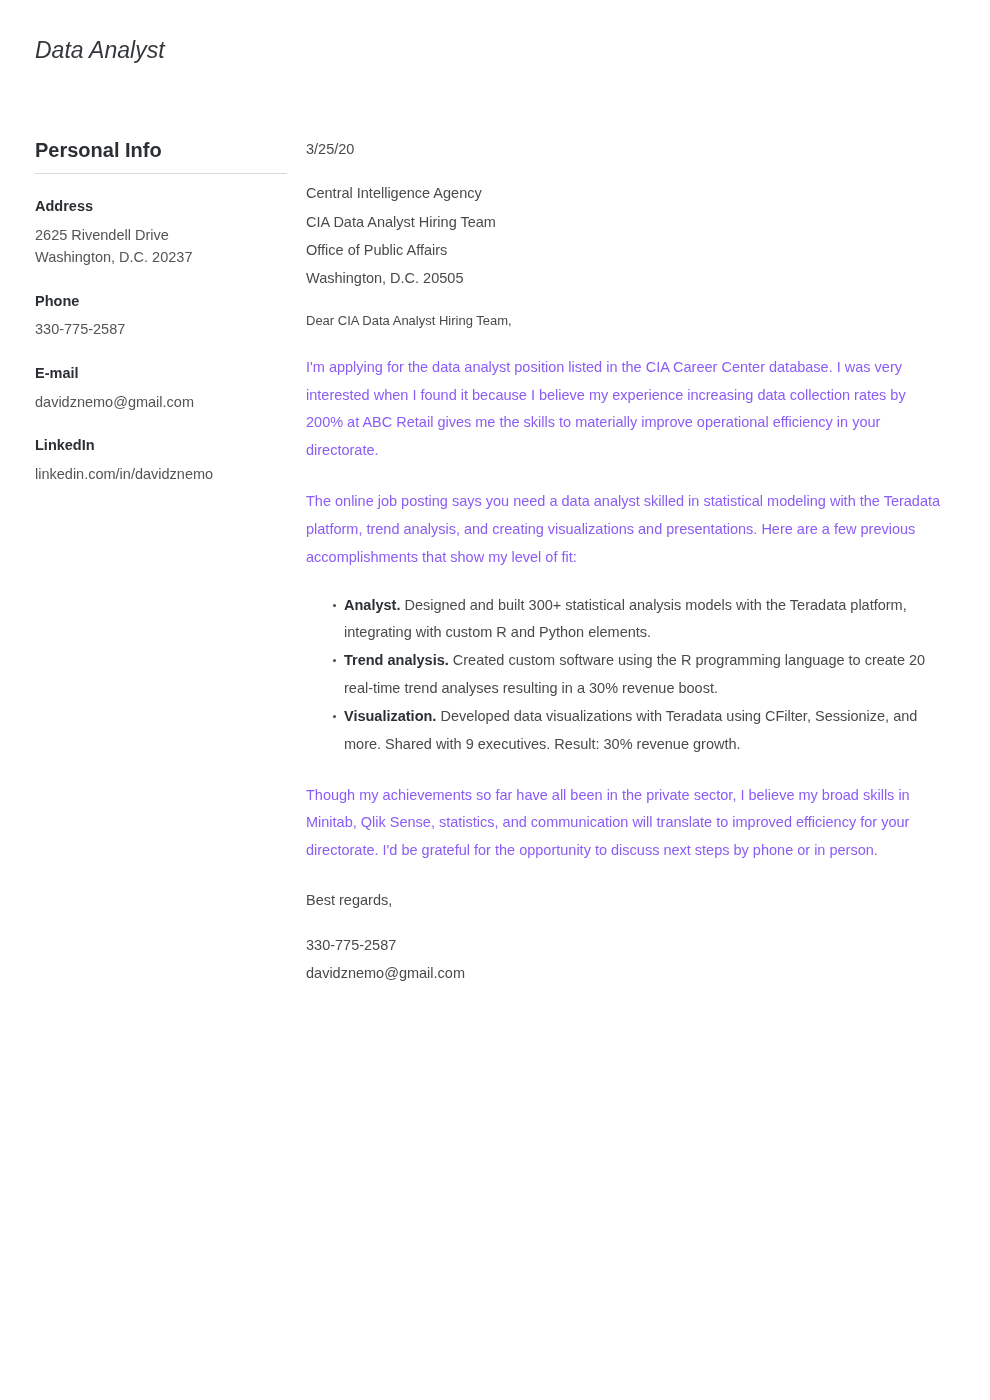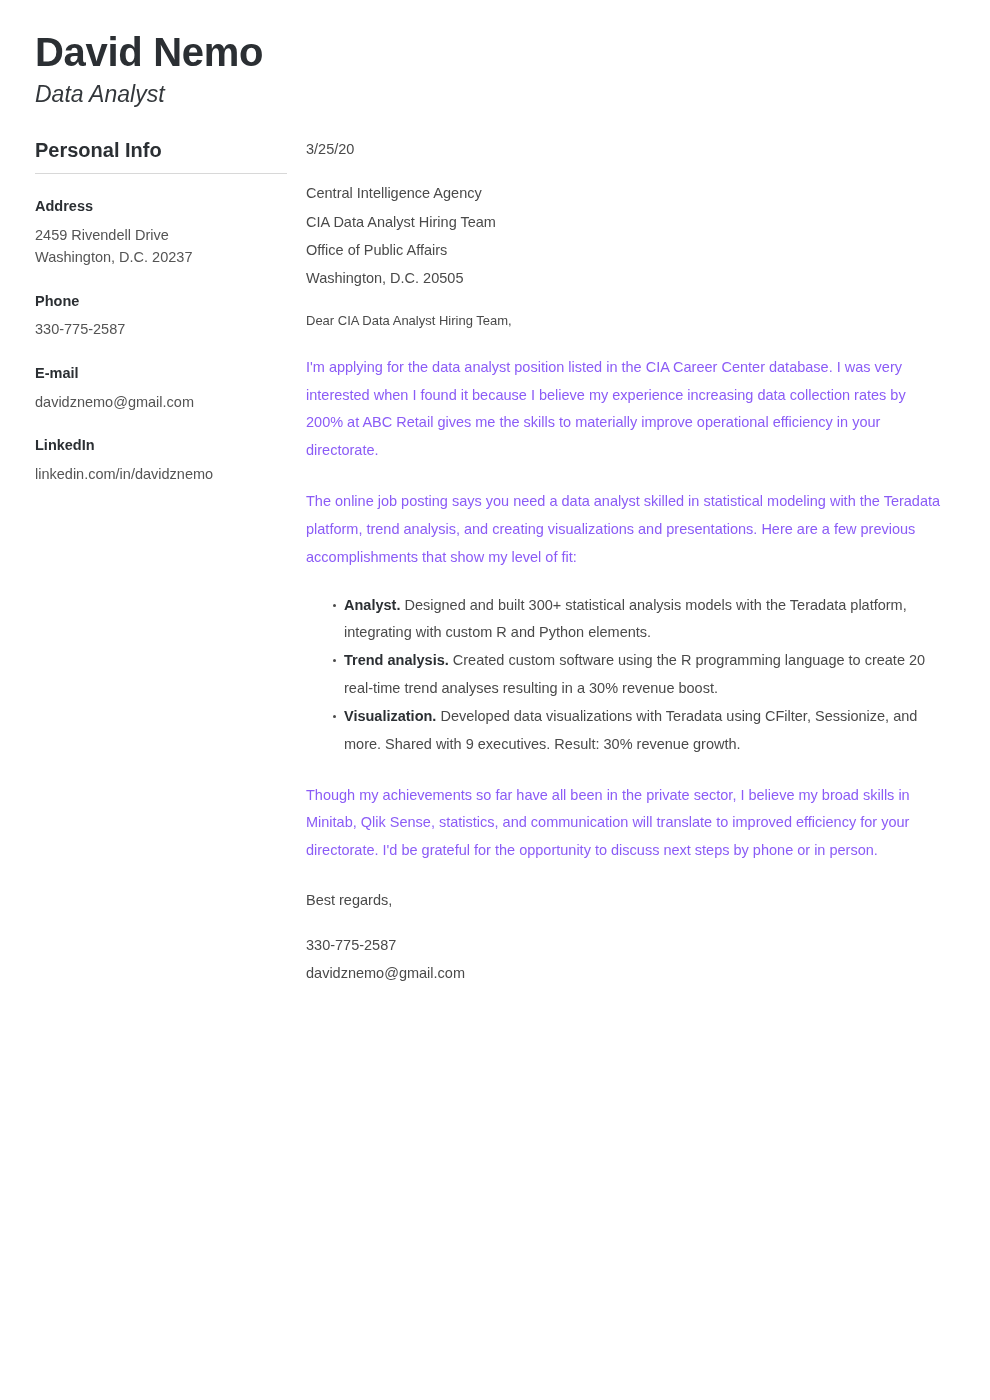--- a/index.html
+++ b/index.html
@@ -172,31 +172,30 @@
   .signature-line:last-child {
     margin-bottom: 0;
   }
 </style>
 </head>
 <body>
 
 <div class="page">
 
   <div class="header">
-    <h1 class="cand-name">David Nemo</h1>
     <div class="cand-title">Data Analyst</div>
   </div>
 
   <div class="sidebar">
     <h2 class="sidebar-heading">Personal Info</h2>
     <div class="sidebar-rule"></div>
 
     <div class="info-block">
       <div class="info-label">Address</div>
-      <div class="info-value">2459 Rivendell Drive</div>
+      <div class="info-value">2625 Rivendell Drive</div>
       <div class="info-value">Washington, D.C. 20237</div>
     </div>
 
     <div class="info-block">
       <div class="info-label">Phone</div>
       <div class="info-value">330-775-2587</div>
     </div>
 
     <div class="info-block">
       <div class="info-label">E-mail</div>

